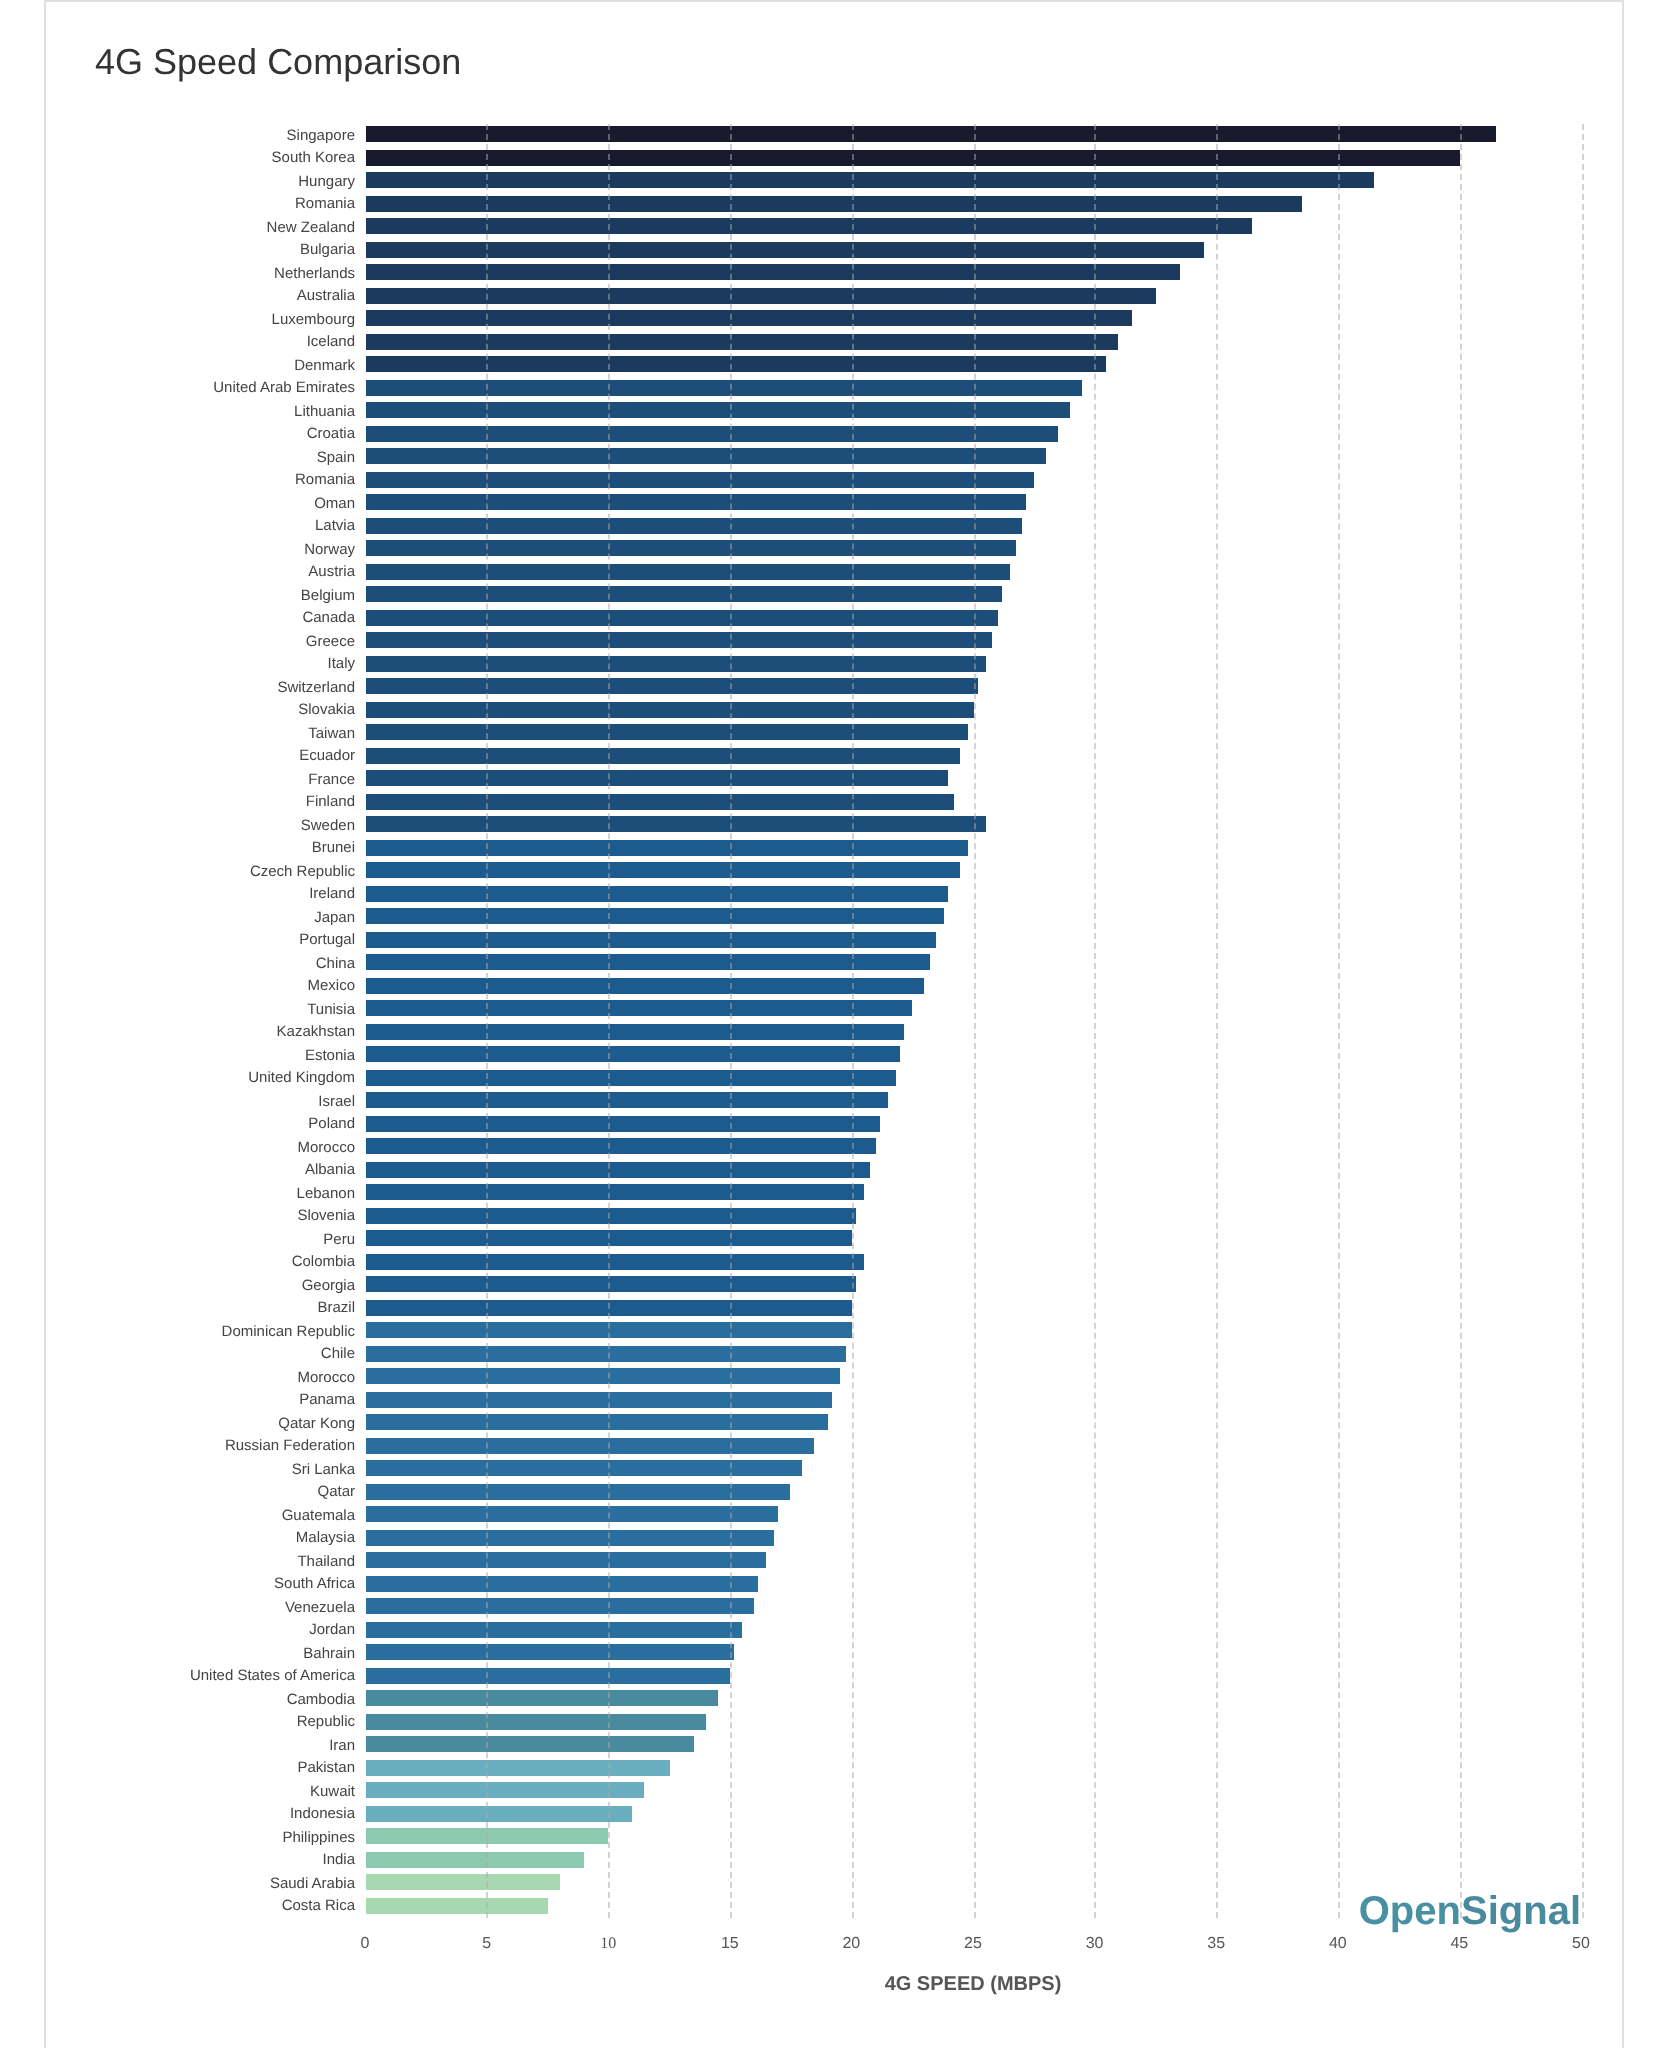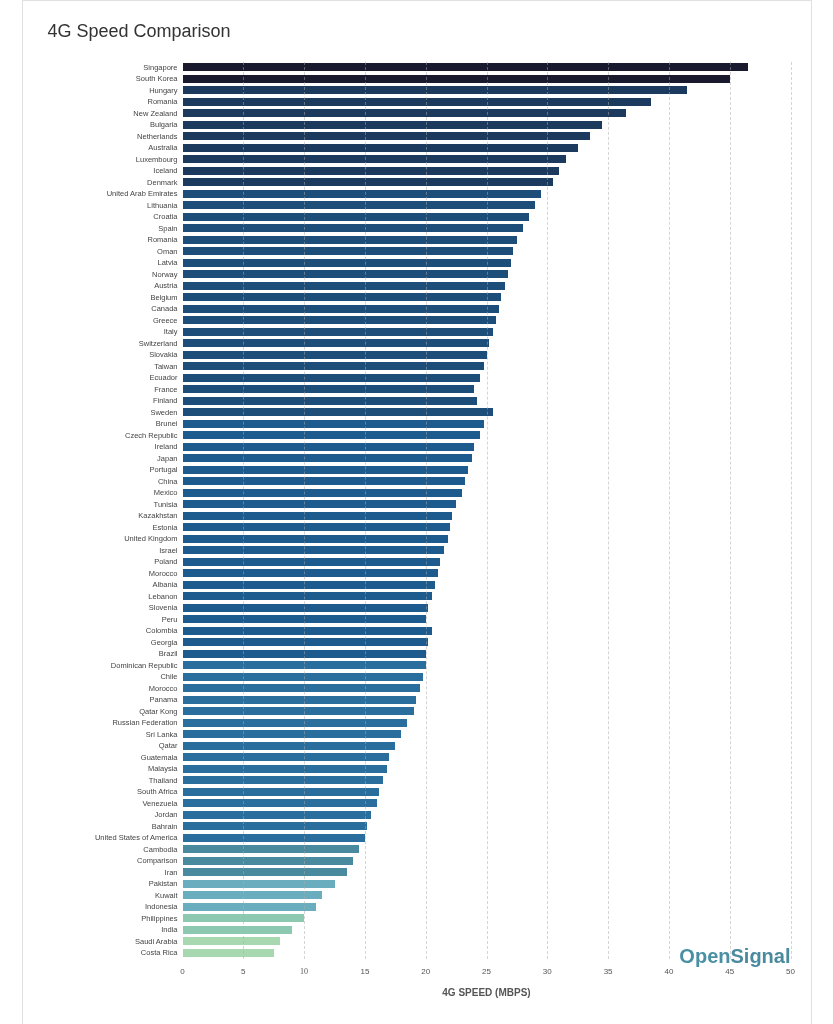--- a/index.html
+++ b/index.html
@@ -513,21 +513,21 @@
           <div class="bar-fill" style="width: 30%; background-color: rgb(42, 110, 158);"></div>
         </div>
       </div>
       <div class="bar-row">
         <div class="bar-label">Cambodia</div>
         <div class="bar-track">
           <div class="bar-fill" style="width: 29%; background-color: rgb(74, 138, 158);"></div>
         </div>
       </div>
       <div class="bar-row">
-        <div class="bar-label">Comparison</div>
+        <div class="bar-label">Republic</div>
         <div class="bar-track">
           <div class="bar-fill" style="width: 28%; background-color: rgb(74, 138, 158);"></div>
         </div>
       </div>
       <div class="bar-row">
         <div class="bar-label">Iran</div>
         <div class="bar-track">
           <div class="bar-fill" style="width: 27%; background-color: rgb(74, 138, 158);"></div>
         </div>
       </div>

